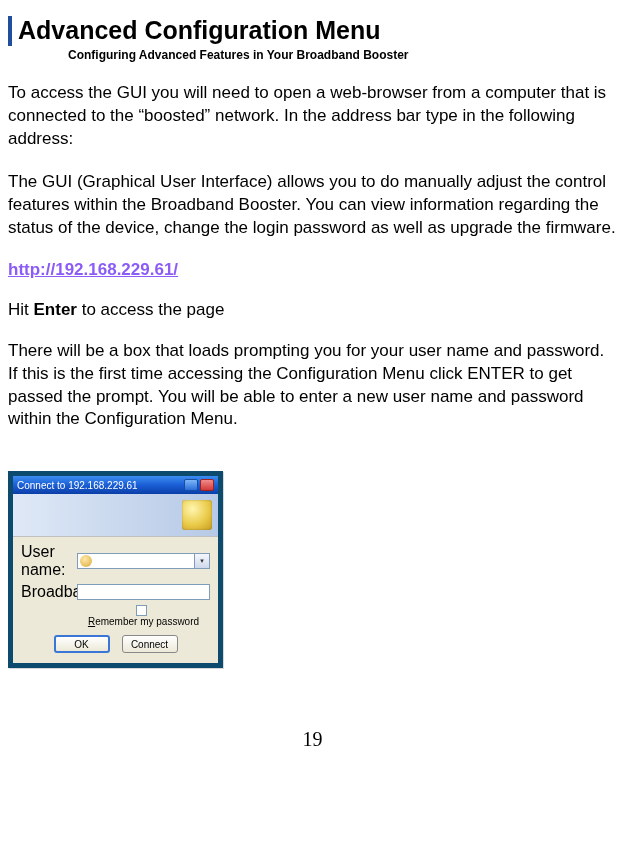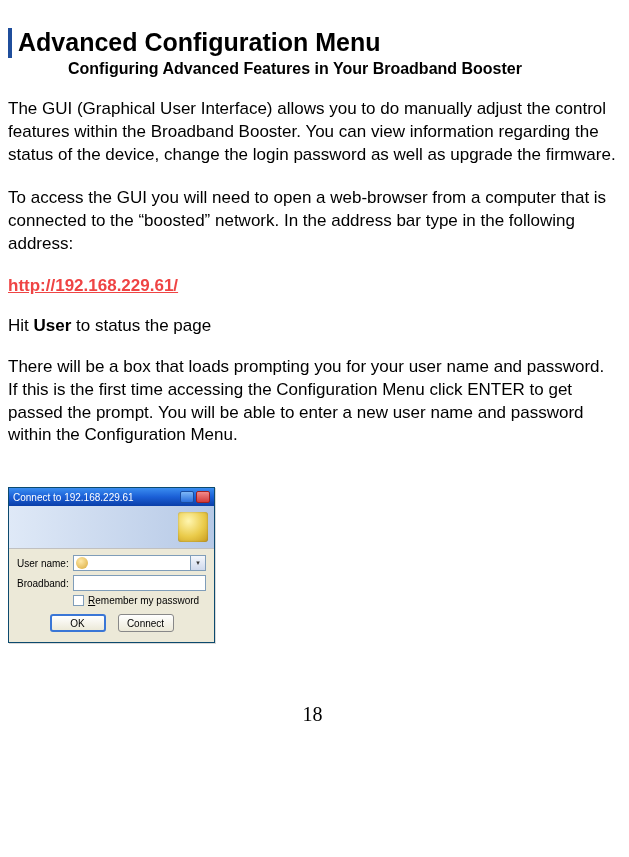--- a/index.html
+++ b/index.html
@@ -4,71 +4,71 @@
 <style>
   body {
     margin: 0;
     padding: 0;
     background: #ffffff;
     font-family: Arial, Helvetica, sans-serif;
     color: #000000;
     width: 629px;
   }
   .page {
-    padding: 28px 12px 0 8px;
+    padding: 16px 12px 0 8px;
     box-sizing: border-box;
   }
   .heading-row {
     display: flex;
     align-items: center;
     margin-bottom: 2px;
   }
   .blue-bar {
     width: 4px;
     height: 30px;
     background: #1f4e9c;
     margin-right: 6px;
   }
   .heading {
     font-size: 25px;
     font-weight: bold;
     line-height: 1.1;
   }
   .subheading {
-    font-size: 16px;
+    font-size: 12px;
     font-weight: bold;
     text-align: left;
     margin-left: 60px;
     margin-bottom: 20px;
   }
   .body-text {
     font-size: 17px;
     line-height: 1.35;
     margin-bottom: 20px;
   }
   .link-url {
-    color: #ef4444;
+    color: #8b5cf6;
     text-decoration: underline;
     font-size: 17px;
     font-weight: bold;
     margin-bottom: 20px;
     display: inline-block;
   }
   .hit-enter {
     font-size: 17px;
     margin-bottom: 20px;
   }
   .hit-enter .bold {
     font-weight: bold;
   }
 
   
   .dialog {
     width: 205px;
-    border: 1px solid #0c4a6e;
+    border: 5px solid #0c4a6e;
     font-family: Tahoma, Arial, sans-serif;
     font-size: 10px;
     background: #ece9d8;
     margin-top: 40px;
     margin-left: 0;
     box-shadow: 1px 1px 0 rgba(0,0,0,0.15);
   }
   .titlebar {
     height: 18px;
     background: linear-gradient(to bottom, #3a8df0 0%, #1b5fd6 50%, #0a3ea8 100%);
@@ -118,21 +118,21 @@
   .dialog-body {
     padding: 6px 8px 4px 8px;
   }
   .form-row {
     display: flex;
     align-items: center;
     margin-bottom: 4px;
   }
   .form-label {
     width: 56px;
-    font-size: 10px;
+    font-size: 16px;
     color: #000;
   }
   .form-input-wrap {
     flex: 1;
     display: flex;
     align-items: center;
     height: 16px;
     border: 1px solid #7f9db9;
     background: #ffffff;
     box-sizing: border-box;
@@ -162,20 +162,21 @@
     justify-content: center;
     font-size: 7px;
     color: #333;
   }
   .checkbox-row {
     display: flex;
     align-items: center;
     margin-left: 56px;
     margin-top: 2px;
     margin-bottom: 8px;
+    flex-direction: column;
   }
   .checkbox {
     width: 11px;
     height: 11px;
     border: 1px solid #7f9db9;
     background: #ffffff;
     margin-right: 4px;
     box-sizing: border-box;
   }
   .checkbox-label {
@@ -219,28 +220,28 @@
 <body>
 
 <div class="page">
 
   <div class="heading-row">
     <div class="blue-bar"></div>
     <div class="heading">Advanced Configuration Menu</div>
   </div>
   <div class="subheading">Configuring Advanced Features in Your Broadband Booster</div>
 
+  <div class="body-text">To access the GUI you will need to open a web-browser from a computer that is connected to the “boosted” network.  In the address bar type in the following address:</div>
+
   <div class="body-text">The GUI (Graphical User Interface) allows you to do manually adjust the control features within the Broadband Booster.  You can view information regarding the status of the device, change the login password as well as upgrade the firmware.</div>
 
-  <div class="body-text">To access the GUI you will need to open a web-browser from a computer that is connected to the “boosted” network.  In the address bar type in the following address:</div>
-
   <a class="link-url" href="#">http://192.168.229.61/</a>
 
   <div class="hit-enter">
-    <span>Hit </span><span class="bold">User</span><span> to status the page</span>
+    <span>Hit </span><span class="bold">Enter</span><span> to access the page</span>
   </div>
 
   <div class="body-text">There will be a box that loads prompting you for your user name and password.  If this is the first time accessing the Configuration Menu click ENTER to get passed the prompt.  You will be able to enter a new user name and password within the Configuration Menu.</div>
 
   
   <div class="dialog">
     <div class="titlebar">
       <span class="titlebar-title">Connect to 192.168.229.61</span>
       <div class="titlebar-buttons">
         <div class="titlebar-btn"></div>
@@ -269,15 +270,15 @@
         <div class="checkbox"></div>
         <div class="checkbox-label"><span class="u">R</span><span>emember my password</span></div>
       </div>
       <div class="button-row">
         <div class="win-btn default">OK</div>
         <div class="win-btn">Connect</div>
       </div>
     </div>
   </div>
 
-  <div class="page-number">18</div>
+  <div class="page-number">19</div>
 
 </div>
 
 </body></html>

